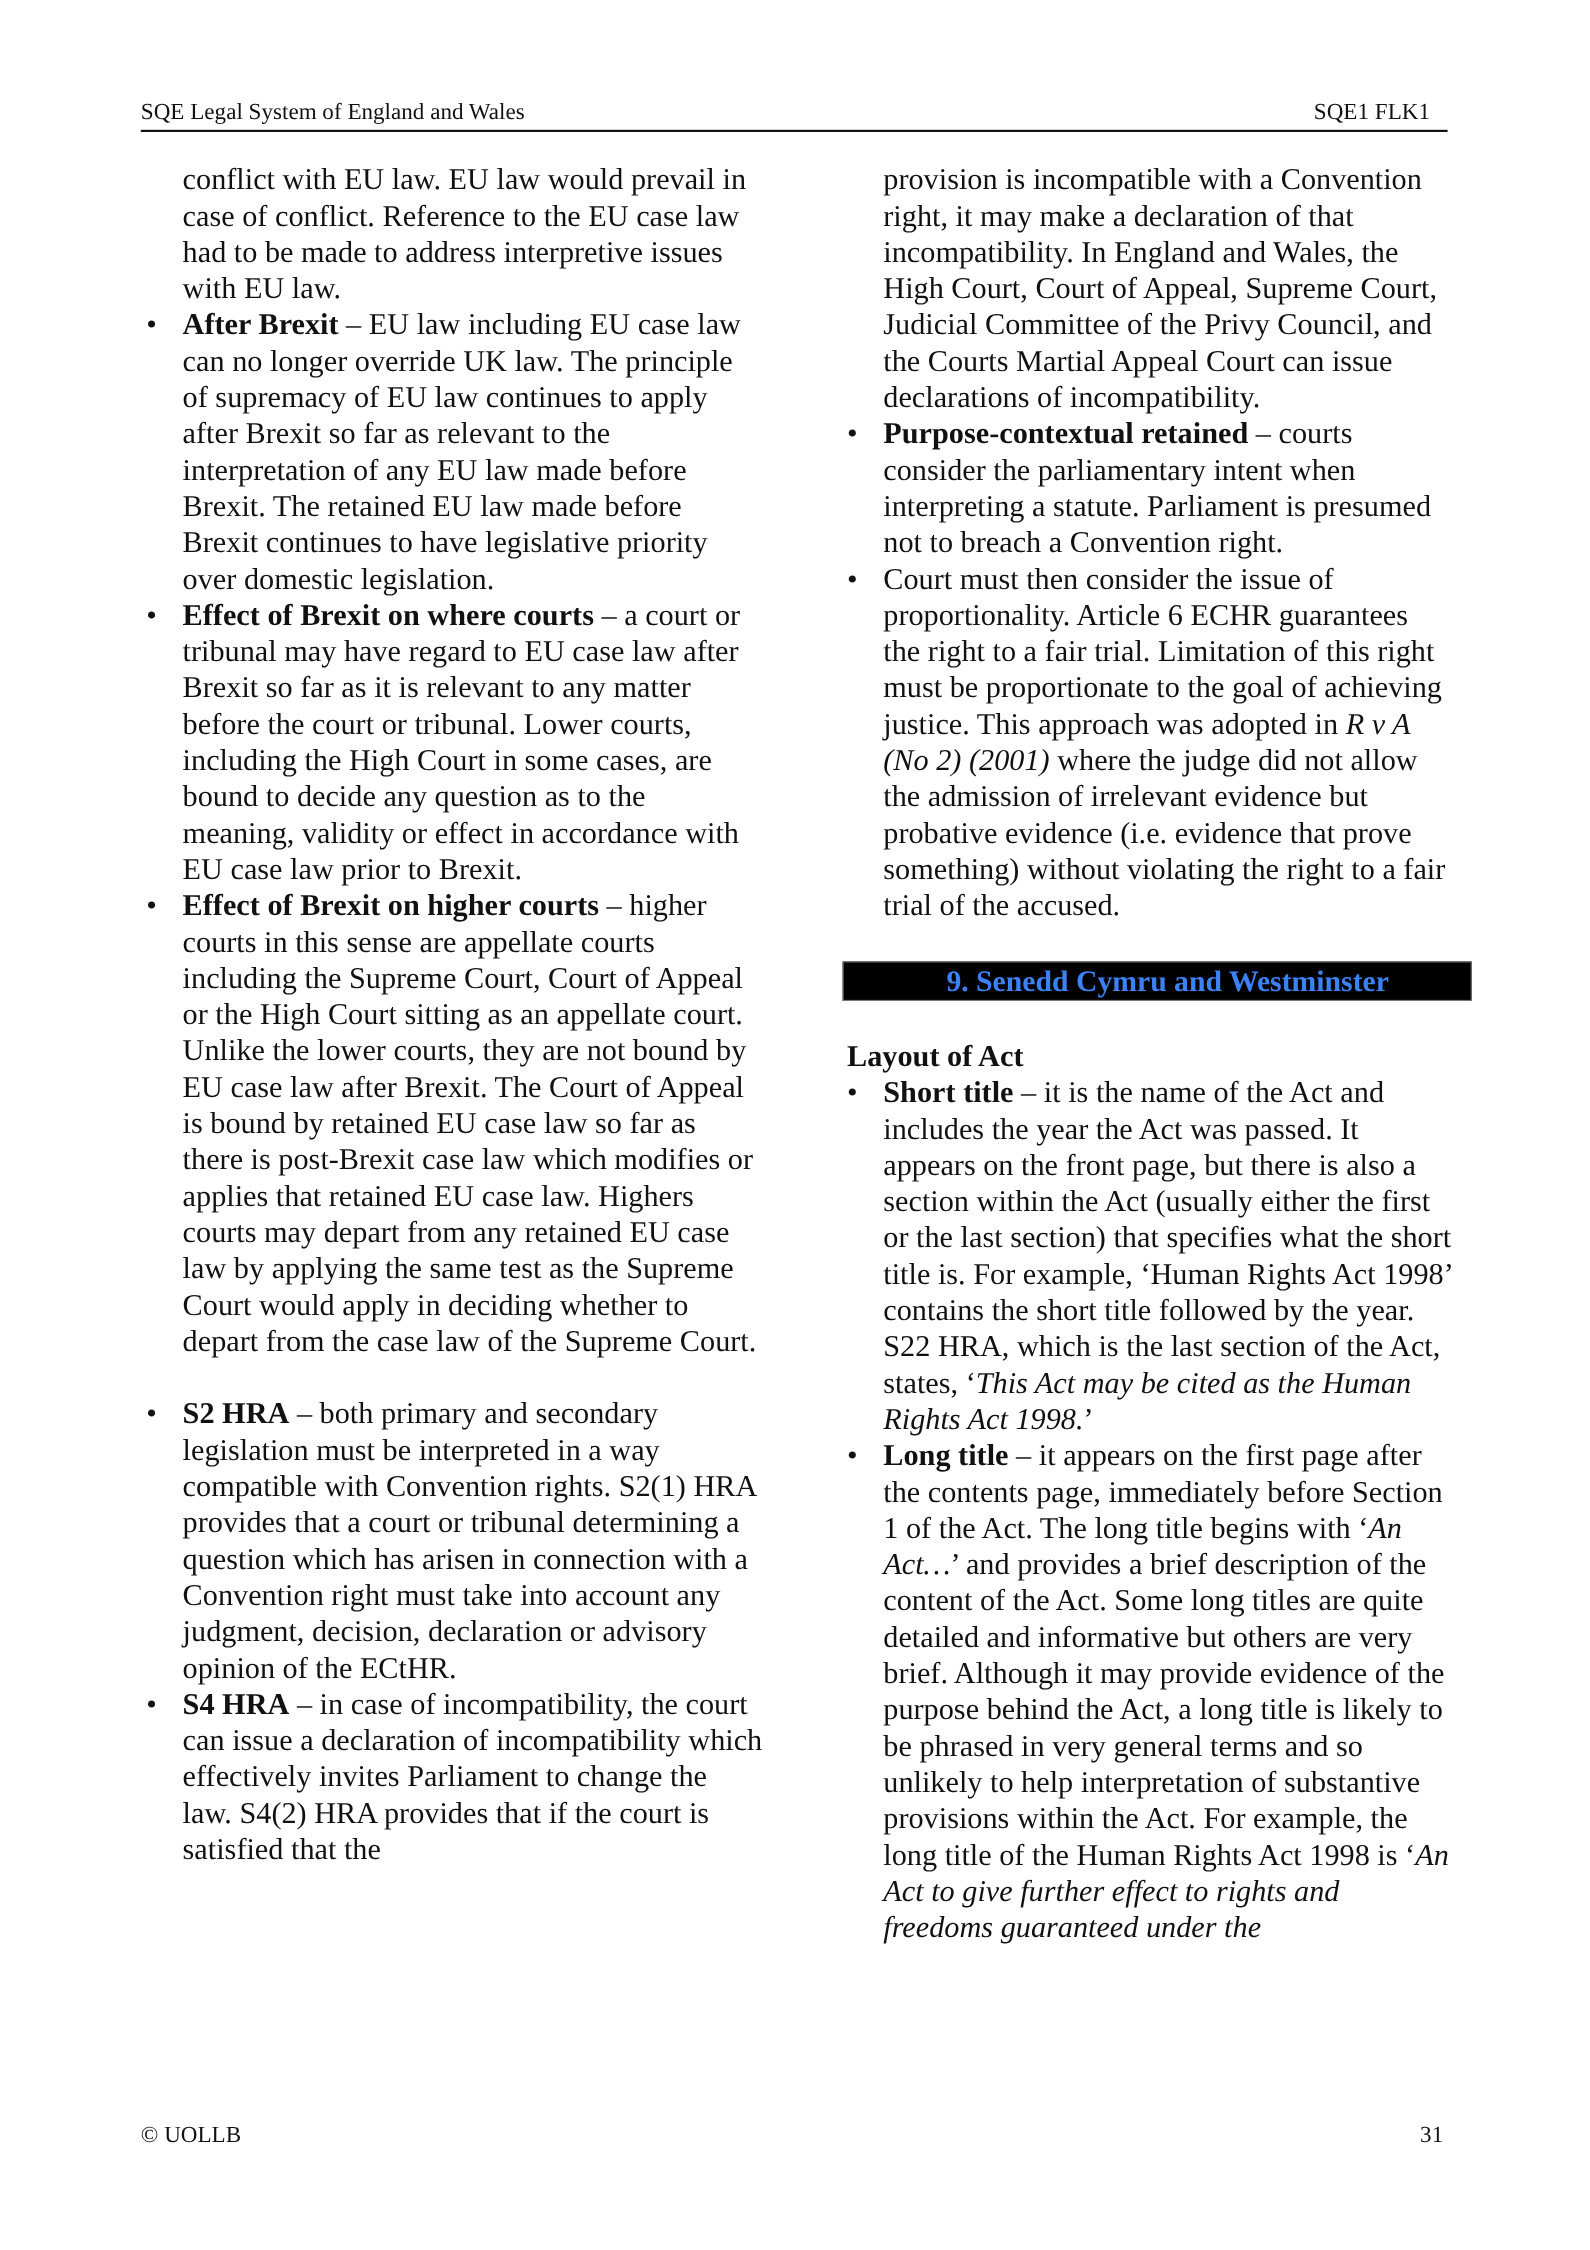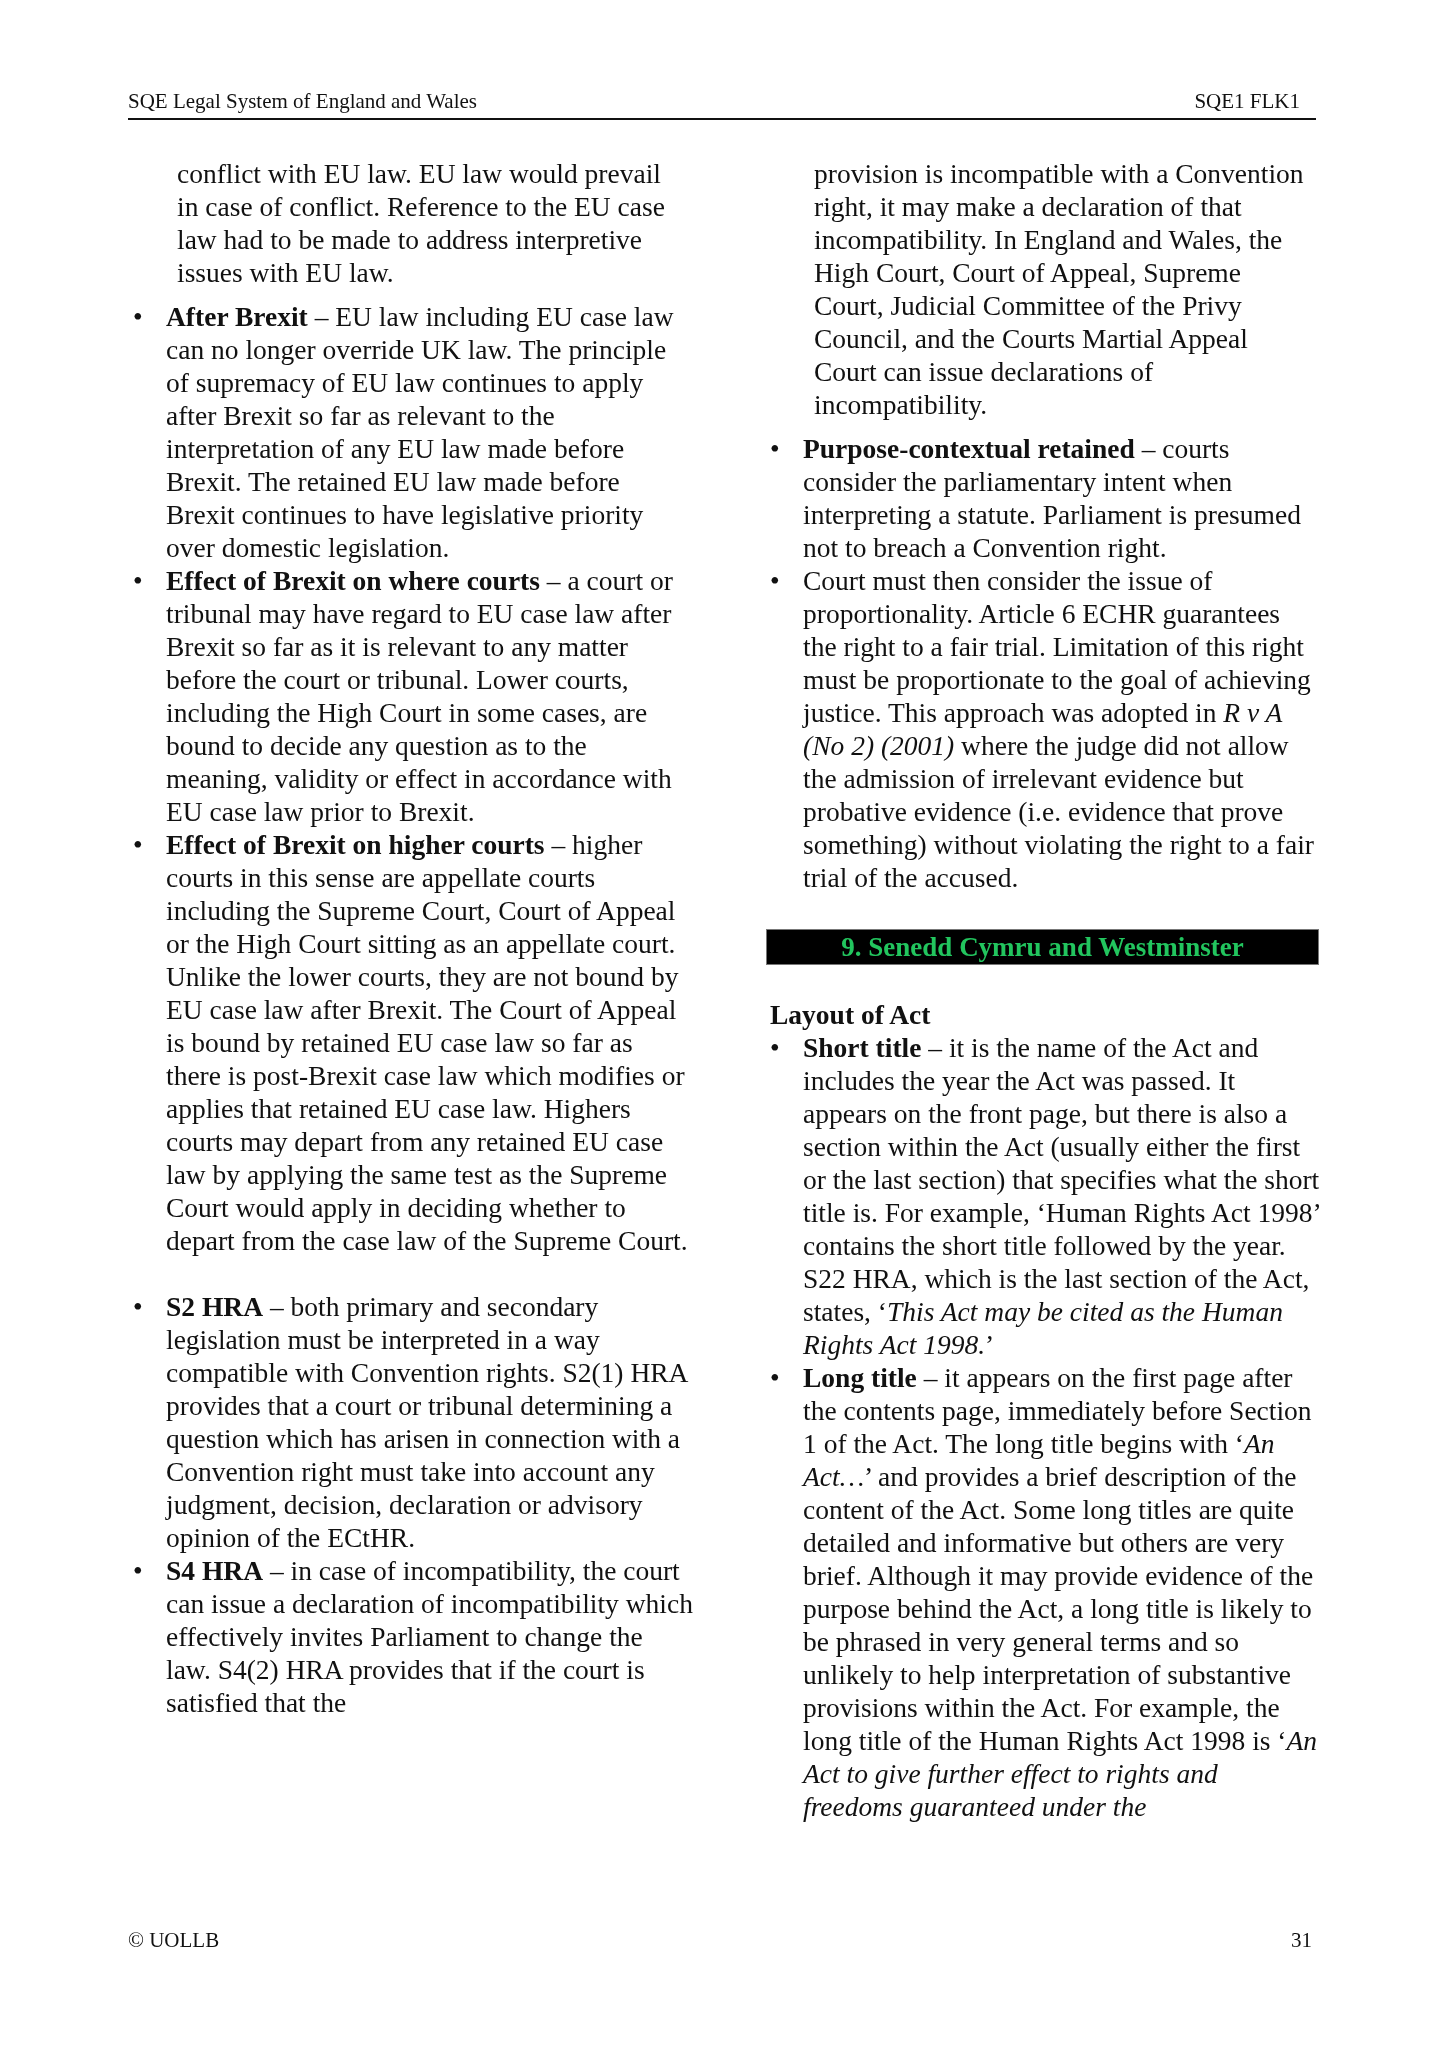--- a/index.html
+++ b/index.html
@@ -5,31 +5,31 @@
   html, body { margin:0; padding:0; background:#ffffff; }
   body { width:1445px; height:2045px; position:relative; overflow:hidden;
          font-family:"Liberation Serif", "DejaVu Serif", serif; color:#111; }
   .page-header { position:absolute; left:128px; top:86px; width:1188px; height:32px;
          border-bottom:2px solid #111; font-size:21px; }
   .page-header .left { position:absolute; left:0; bottom:4px; }
   .page-header .right { position:absolute; right:16px; bottom:4px; }
   .col { position:absolute; top:146px; font-size:27.5px; line-height:33px; }
   .col-left { left:133px; width:560px; }
   .col-right { left:770px; width:550px; }
-  .para { margin:11px; padding-left:33px; }
+  .para { margin:0; padding-left:33px; }
   ul.bullets { list-style:none; margin:0; padding:0; }
   ul.bullets li { position:relative; padding-left:33px; margin:0; }
   ul.bullets li .dot { position:absolute; left:0; top:0; }
   .b { font-weight:bold; }
   .i { font-style:italic; }
   .subhead { font-weight:bold; margin:0; padding-left:0; }
   .spacer { height:33px; }
-  .banner { background:#000; color:#22c55e; font-weight:bold; text-align:center;
+  .banner { background:#000; color:#3b82f6; font-weight:bold; text-align:center;
             margin-left:-4px; width:551px; height:34px; line-height:34px;
-            border:1px solid #777; font-size:27px; margin-top:2px; margin-bottom:0; }
+            border:1px solid #777; font-size:27px; margin-top:2px; margin-bottom:0;padding-left:19px; }
   .page-footer { position:absolute; left:128px; top:1928px; width:1188px; font-size:21px; }
   .page-footer .left { position:absolute; left:0; }
   .page-footer .right { position:absolute; right:4px; }
 </style>
 </head>
 <body>
 
 <div class="page-header">
   <span class="left">SQE Legal System of England and Wales</span>
   <span class="right">SQE1 FLK1</span>

